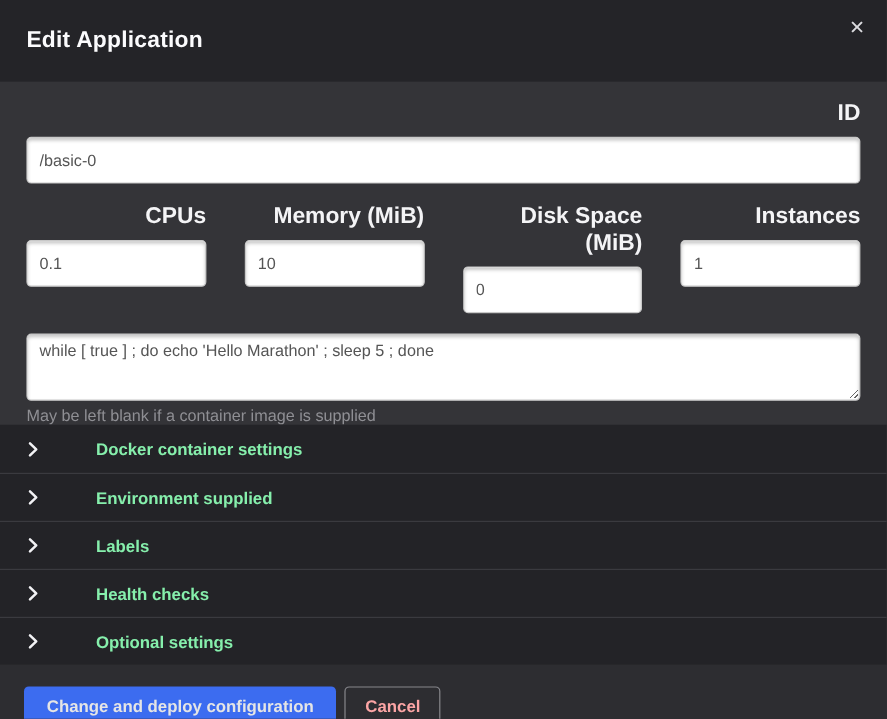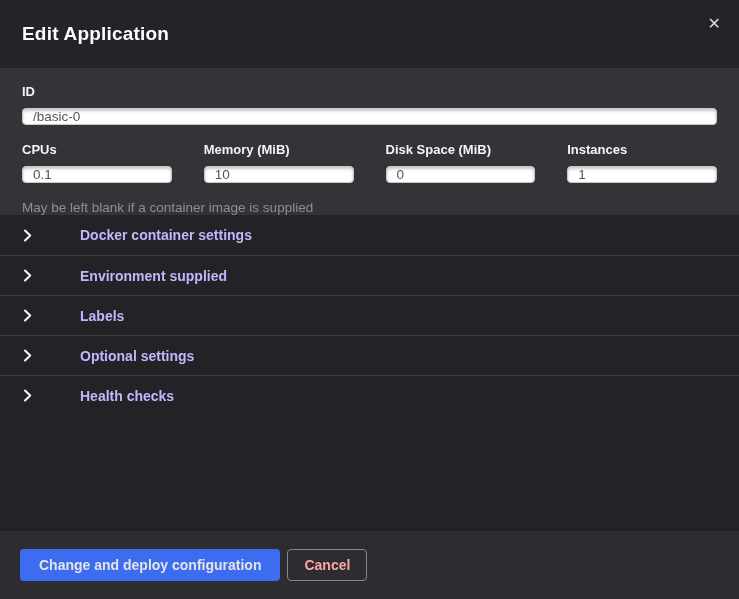--- a/index.html
+++ b/index.html
@@ -45,25 +45,26 @@
     font-family:"Liberation Sans","DejaVu Sans",sans-serif;
   }
   
   .modal-body{
     background:var(--body-bg);
     padding:16px 22px 0 22px;
   }
   .field-label{
     display:block;
     color:var(--label-color);
-    font-size:13px;font-weight:bold;
+    font-size:19px;font-weight:bold;
     margin-bottom:8px;
+    text-align:right;
   }
   .text-input{
-    width:100%;height:17px;
+    width:100%;height:39px;
     background:var(--input-bg);
     border:1px solid #c8c8c8;
     border-radius:4px;
     box-shadow:inset 0 2px 3px rgba(0,0,0,0.22);
     color:var(--input-text);
     font-size:13.5px;
     padding:4px 10px;
     font-family:"Liberation Sans","DejaVu Sans",sans-serif;
     outline:none;
   }
@@ -106,21 +107,21 @@
     cursor:pointer;
   }
   .section-row + .section-row{border-top:1px solid var(--divider);}
   .chevron{
     width:10px;height:10px;
     display:inline-flex;align-items:center;justify-content:center;
     margin-right:12px;flex:0 0 auto;
   }
   .chevron svg{display:block;}
   .section-label{
-    color:#c4b5fd;font-size:14px;font-weight:bold;padding-left:36px;
+    color:#86efac;font-size:14px;font-weight:bold;padding-left:36px;
   }
   
   .modal-footer{
     flex:0 0 68px;height:68px;
     background:var(--footer-bg);
     display:flex;align-items:center;
     padding:0 20px;
   }
   .btn{
     height:32px;
@@ -174,20 +175,21 @@
         <label class="field-label">Disk Space (MiB)</label>
         <input class="text-input" type="text" value="0" style="">
       </div>
       <div>
         <label class="field-label">Instances</label>
         <input class="text-input" type="text" value="1" style="">
       </div>
     </div>
 
     <div class="field-group" style="margin-bottom:0;">
+      <textarea class="command-textarea" style="">while [ true ] ; do echo 'Hello Marathon' ; sleep 5 ; done</textarea>
       <div class="help-text">May be left blank if a container image is supplied</div>
     </div>
 
   </div>
 
   <div class="sections">
 
     <div class="section-row">
       <span class="chevron">
         <svg width="9" height="13" viewBox="0 0 9 13">
@@ -214,30 +216,30 @@
       </span>
       <span class="section-label">Labels</span>
     </div>
 
     <div class="section-row">
       <span class="chevron">
         <svg width="9" height="13" viewBox="0 0 9 13">
             <polyline points="2,1.5 7.2,6.5 2,11.5" fill="none" stroke="#f2f2f5" stroke-width="2.1" stroke-linecap="round" stroke-linejoin="round"></polyline>
           </svg>
       </span>
+      <span class="section-label">Health checks</span>
+    </div>
+
+    <div class="section-row">
+      <span class="chevron">
+        <svg width="9" height="13" viewBox="0 0 9 13">
+            <polyline points="2,1.5 7.2,6.5 2,11.5" fill="none" stroke="#f2f2f5" stroke-width="2.1" stroke-linecap="round" stroke-linejoin="round"></polyline>
+          </svg>
+      </span>
       <span class="section-label">Optional settings</span>
-    </div>
-
-    <div class="section-row">
-      <span class="chevron">
-        <svg width="9" height="13" viewBox="0 0 9 13">
-            <polyline points="2,1.5 7.2,6.5 2,11.5" fill="none" stroke="#f2f2f5" stroke-width="2.1" stroke-linecap="round" stroke-linejoin="round"></polyline>
-          </svg>
-      </span>
-      <span class="section-label">Health checks</span>
     </div>
 
   </div>
 
   <div class="modal-footer">
     <button class="btn btn-primary">Change and deploy configuration</button>
     <button class="btn btn-cancel">Cancel</button>
   </div>
 
 </div>

